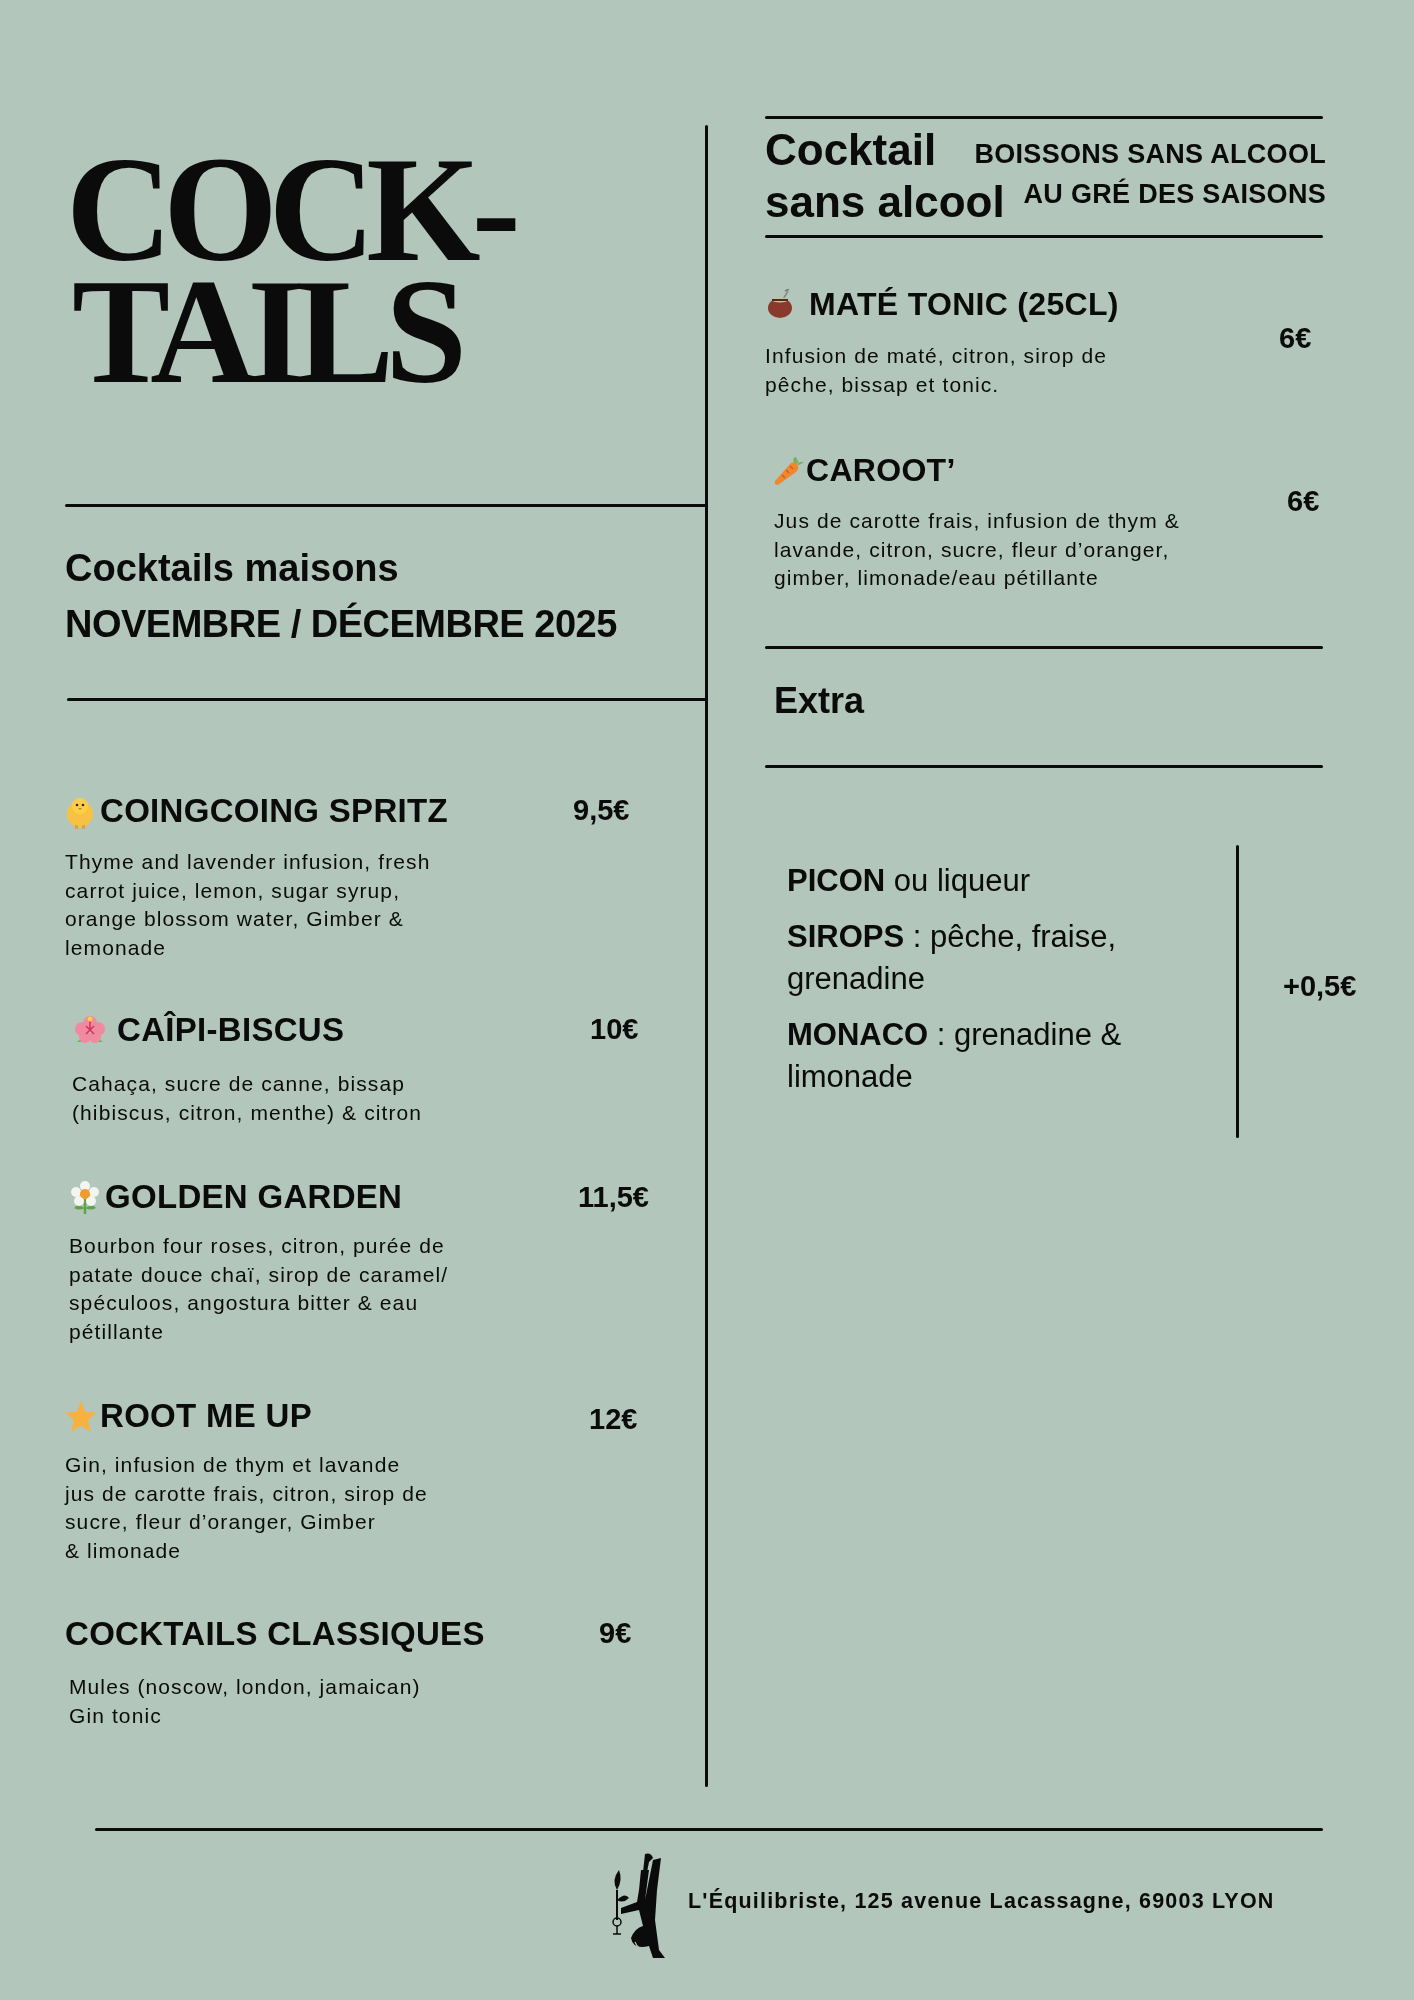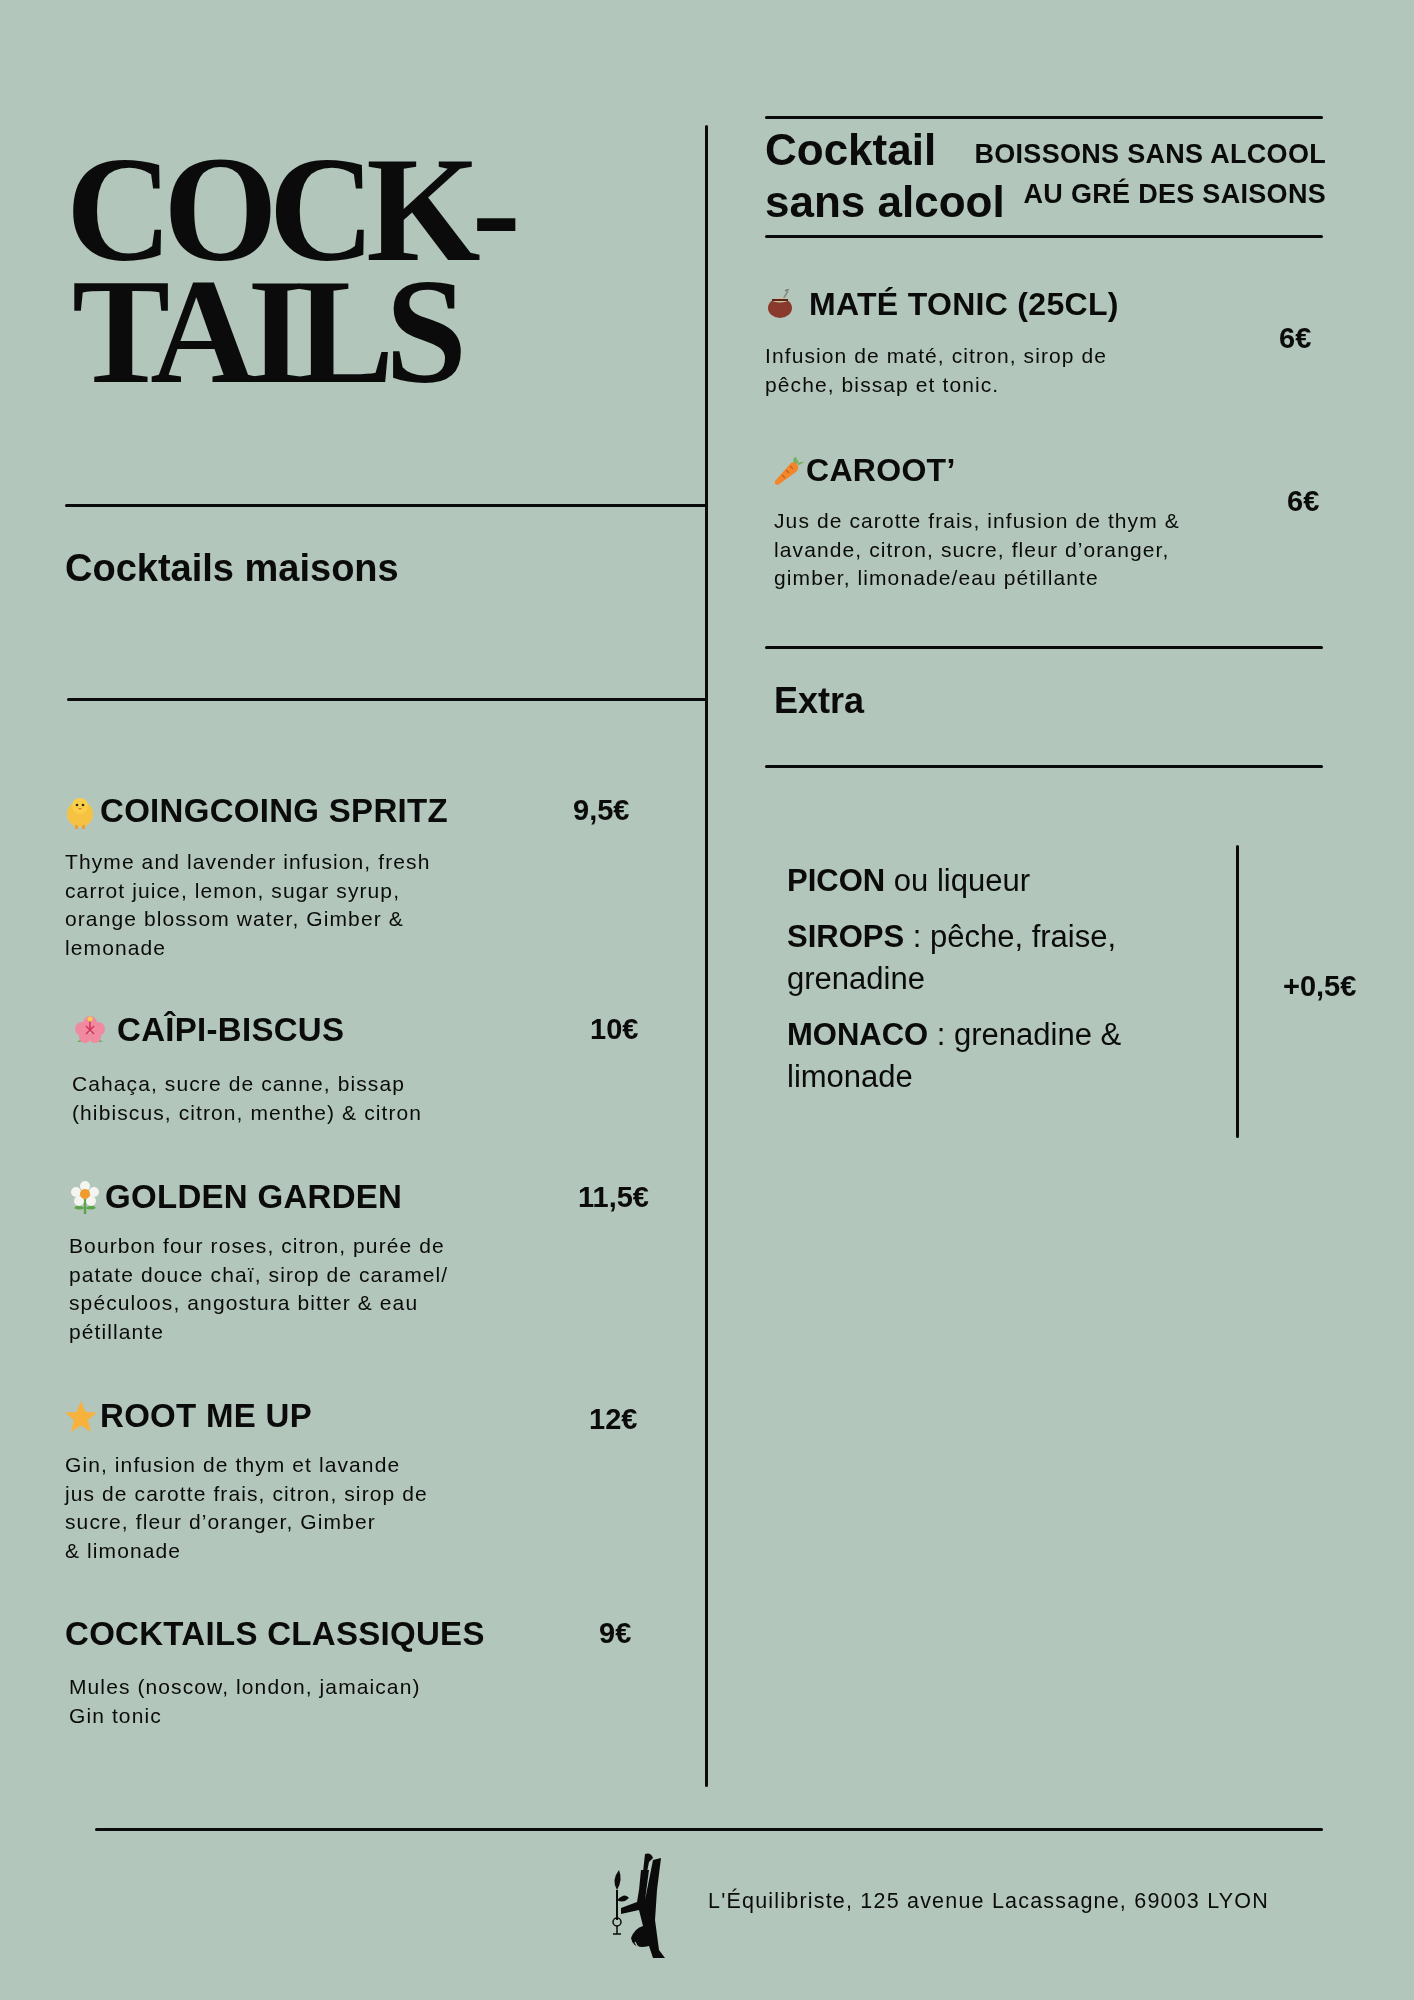--- a/index.html
+++ b/index.html
@@ -67,22 +67,22 @@
   .extra-title {
     left: 774px; top: 680px;
     font-weight: 700; font-size: 36px; margin: 0;
   }
   .extra-list { left: 787px; top: 860px; width: 400px; font-size: 31px; line-height: 42px; }
   .extra-list p { margin: 0 0 14px 0; }
   .extra-list b { font-weight: 700; }
   .extra-price { left: 1283px; top: 970px; font-weight: 700; font-size: 29px; }
 
   .footer-text {
-    left: 708px; top: 1889px;
-    font-weight: 400; font-size: 21.5px; letter-spacing: 1.2px; white-space: nowrap;
+    left: 688px; top: 1889px;
+    font-weight: 700; font-size: 21.5px; letter-spacing: 1.2px; white-space: nowrap;
   }
   .logo { left: 603px; top: 1850px; width: 70px; height: 112px; }
 </style>
 </head>
 <body>
 
 <h1 class="abs big-title">
   <span>COCK-</span>
   <span style="margin-left:6px">TAILS</span>
 </h1>
@@ -92,20 +92,21 @@
 <div class="hline" style="left:67px; top:698px; width:640px;"></div>
 <div class="hline" style="left:765px; top:116px; width:558px;"></div>
 <div class="hline" style="left:765px; top:235px; width:558px;"></div>
 <div class="hline" style="left:765px; top:646px; width:558px;"></div>
 <div class="hline" style="left:765px; top:765px; width:558px;"></div>
 <div class="hline" style="left:95px; top:1828px; width:1228px;"></div>
 <div class="vline" style="left:1236px; top:845px; height:293px;"></div>
 
 <h2 class="abs section-title">
   <span style="display:block">Cocktails maisons</span>
+  <span class="l2" style="display:block">NOVEMBRE / DÉCEMBRE 2025</span>
 </h2>
 
 <div>
 
   <div class="item-name" style="left:64px; top:792px;">
     <span class="emoji">
       <svg width="32" height="34" viewBox="0 0 32 34">
           <ellipse cx="16" cy="19" rx="13" ry="13" fill="#f6c243"></ellipse>
           <circle cx="16" cy="11" r="8" fill="#f9cf4a"></circle>
           <circle cx="13" cy="10" r="1.3" fill="#3a2a10"></circle>

